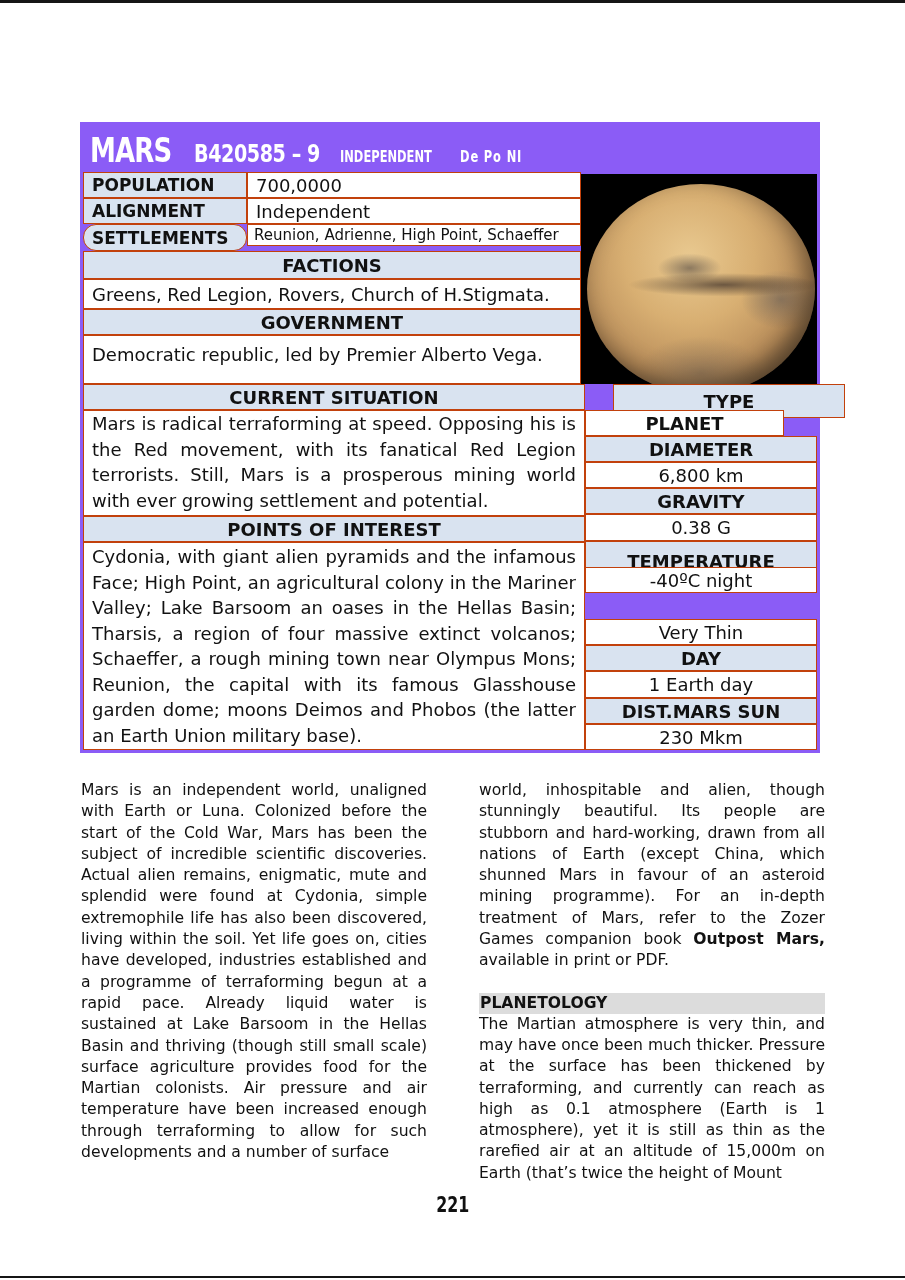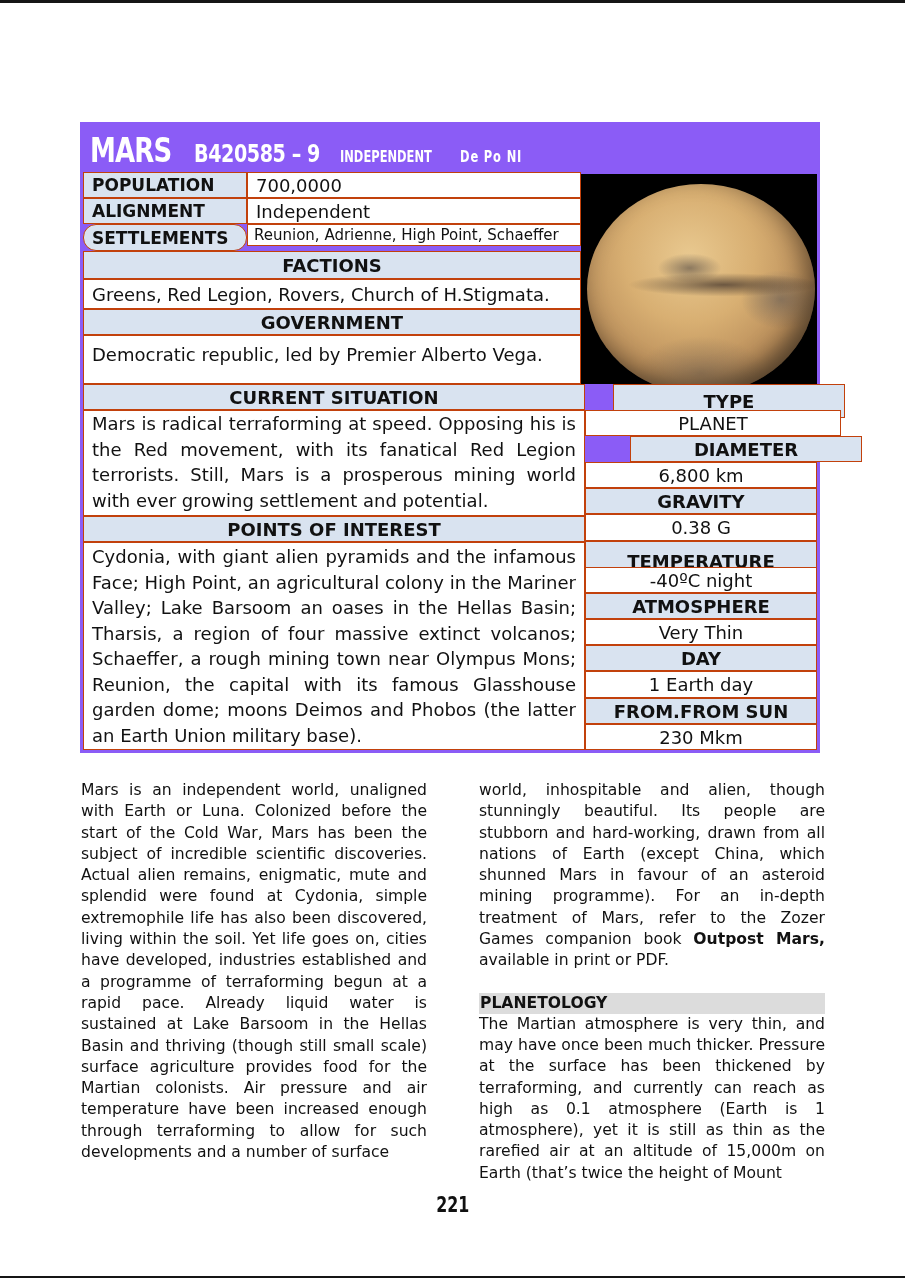--- a/index.html
+++ b/index.html
@@ -79,32 +79,31 @@
   <div class="planet-box">
     <div class="planet"></div>
   </div>
 
   <div class="cell hdr" style="left:3px; top:262px; width:502px; height:26px;">CURRENT SITUATION</div>
   <div class="cell body" style="left:3px; top:288px; width:502px; height:106px;">Mars is radical terraforming at speed. Opposing his is the Red movement, with its fanatical Red Legion terrorists. Still, Mars is a prosperous mining world with ever growing settlement and potential.</div>
   <div class="cell hdr" style="left:3px; top:394px; width:502px; height:26px;">POINTS OF INTEREST</div>
   <div class="cell body" style="left:3px; top:420px; width:502px; height:208px; padding-top:1px;">Cydonia, with giant alien pyramids and the infamous Face; High Point, an agricultural colony in the Mariner Valley; Lake Barsoom an oases in the Hellas Basin; Tharsis, a region of four massive extinct volcanos; Schaeffer, a rough mining town near Olympus Mons; Reunion, the capital with its famous Glasshouse garden dome; moons Deimos and Phobos (the latter an Earth Union military base).</div>
 
   <div class="cell rh" style="left:505px; top:262px; width:232px; height:34px;margin-left:28px;">TYPE</div>
-  <div class="cell rv" style="left:505px; top:288px; width:256px; height:26px;">PLANET</div>
-  <div class="cell rh" style="left:505px; top:314px; width:232px; height:26px;margin-left:45px;">DIAMETER</div>
+  <div class="cell rv" style="left:505px; top:288px; width:199px; height:26px;font-weight:bold;">PLANET</div>
+  <div class="cell rh" style="left:505px; top:314px; width:232px; height:26px;">DIAMETER</div>
   <div class="cell rv" style="left:505px; top:340px; width:232px; height:26px;">6,800 km</div>
   <div class="cell rh" style="left:505px; top:366px; width:232px; height:26px;">GRAVITY</div>
   <div class="cell rv" style="left:505px; top:392px; width:232px; height:27px;">0.38 G</div>
   <div class="cell rh" style="left:505px; top:419px; width:232px; height:40px;">TEMPERATURE</div>
   <div class="cell rv" style="left:505px; top:445px; width:232px; height:26px;">-40ºC night</div>
-  <div class="cell rh" style="left:505px; top:471px; width:232px; height:26px;">ATMOSPHERE</div>
   <div class="cell rv" style="left:505px; top:497px; width:232px; height:26px;">Very Thin</div>
   <div class="cell rh" style="left:505px; top:523px; width:232px; height:26px;">DAY</div>
   <div class="cell rv" style="left:505px; top:549px; width:232px; height:27px;">1 Earth day</div>
-  <div class="cell rh" style="left:505px; top:576px; width:232px; height:26px;">FROM.FROM SUN</div>
+  <div class="cell rh" style="left:505px; top:576px; width:232px; height:26px;">DIST.MARS SUN</div>
   <div class="cell rv" style="left:505px; top:602px; width:232px; height:26px;">230 Mkm</div>
 </div>
 
 <div class="col col-left">
   <p>Mars is an independent world, unaligned with Earth or Luna. Colonized before the start of the Cold War, Mars has been the subject of incredible scientific discoveries. Actual alien remains, enigmatic, mute and splendid were found at Cydonia, simple extremophile life has also been discovered, living within the soil. Yet life goes on, cities have developed, industries established and a programme of terraforming begun at a rapid pace. Already liquid water is sustained at Lake Barsoom in the Hellas Basin and thriving (though still small scale) surface agriculture provides food for the Martian colonists. Air pressure and air temperature have been increased enough through terraforming to allow for such developments and a number of surface</p>
 </div>
 
 <div class="col col-right">
   <p><span>world, inhospitable and alien, though stunningly beautiful. Its people are stubborn and hard-working, drawn from all nations of Earth (except China, which shunned Mars in favour of an asteroid mining programme). For an in-depth treatment of Mars, refer to the Zozer Games companion book </span><b>Outpost Mars,</b><span> available in print or PDF.</span></p>
   <div class="section-hdr">PLANETOLOGY</div>

